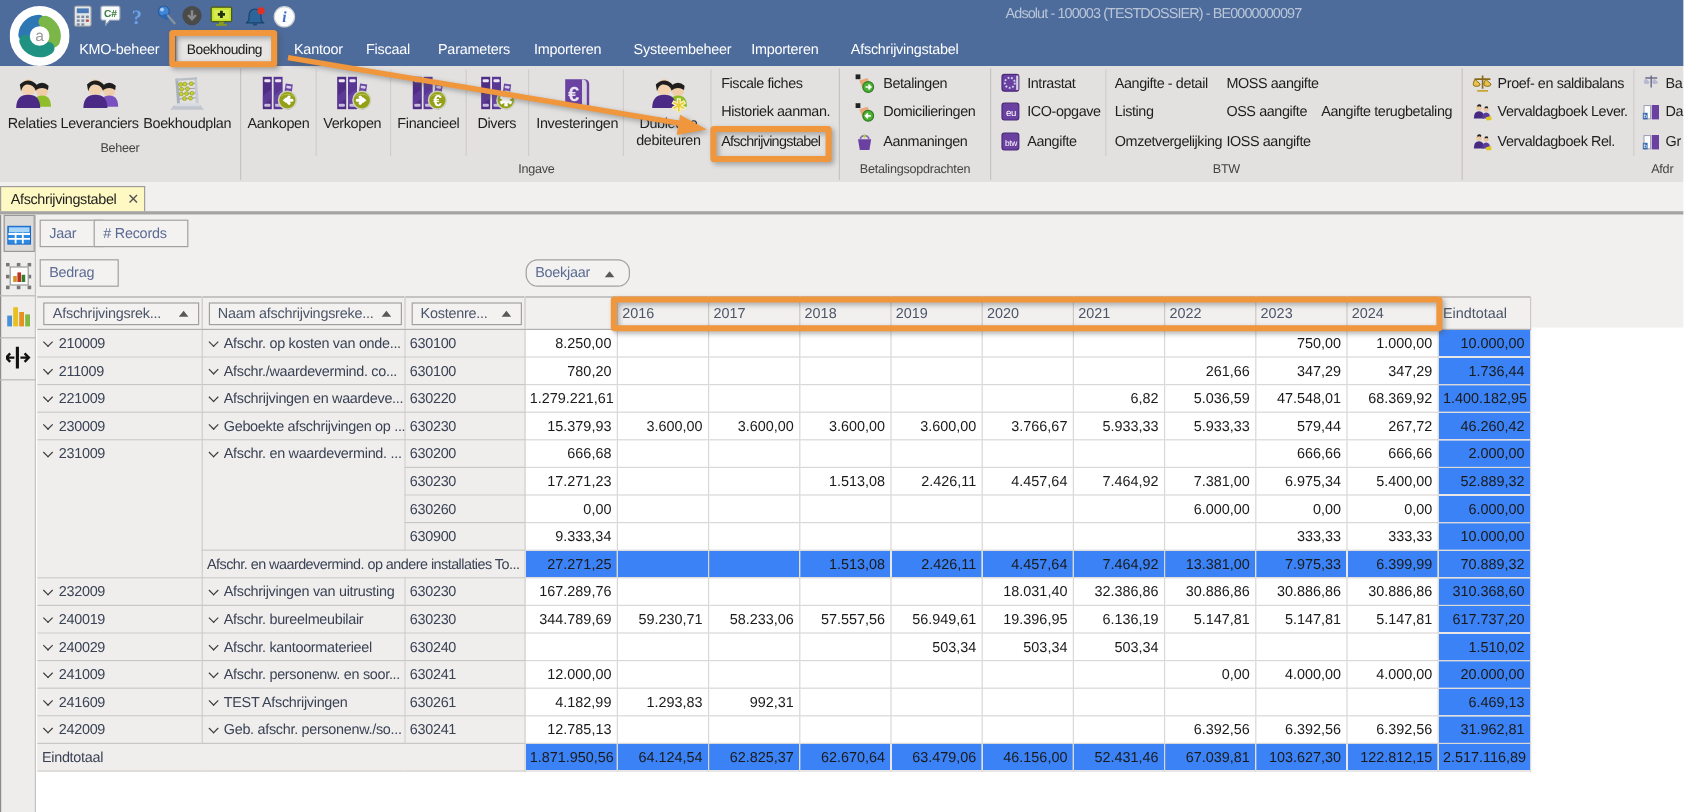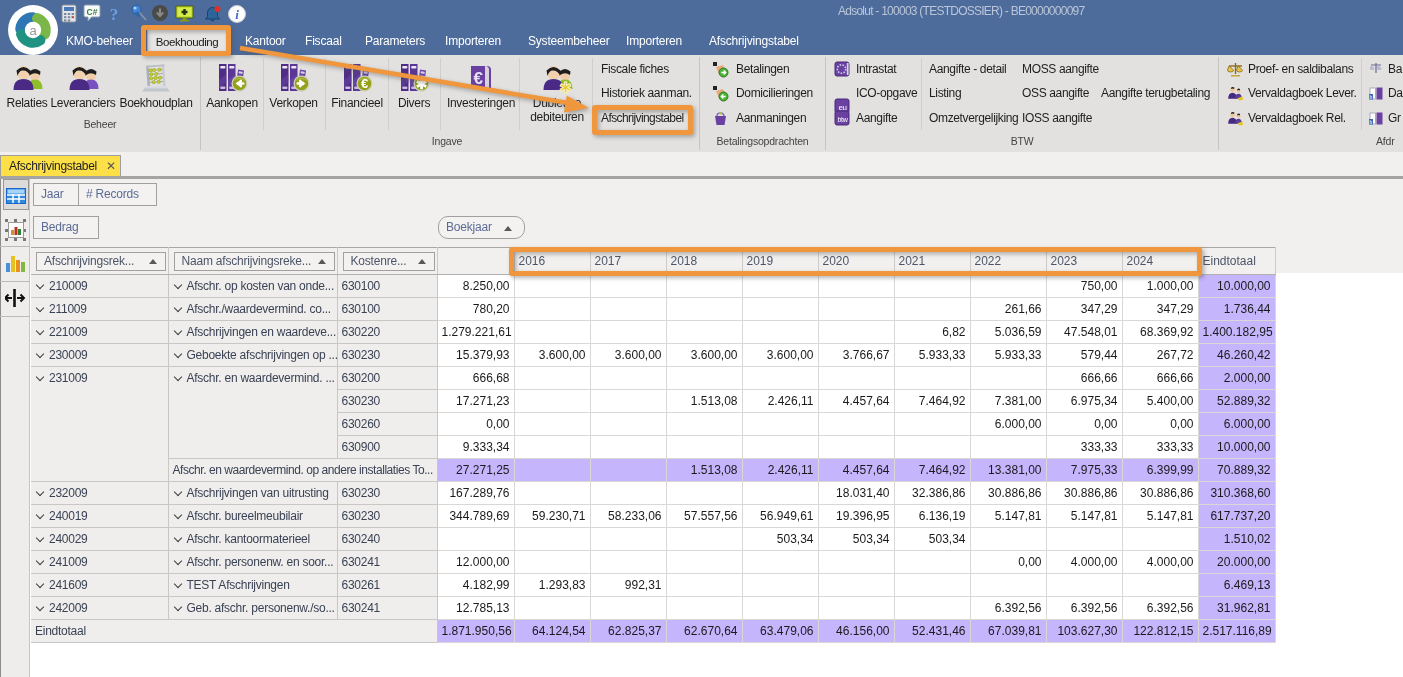--- a/index.html
+++ b/index.html
@@ -13,35 +13,35 @@
 
 #ribbon{left:0;top:55px;width:1403px;height:97px;background:#e2e1e0;}
 .sep{top:2px;width:1px;height:93px;background:#c6c4c2;}
 .sepS{top:3px;width:1px;height:72px;background:#d0cecc;}
 .bigbtn{top:4px;text-align:center;font-size:12px;color:#1e1e1e;letter-spacing:-0.3px;}
 .bigbtn .ic{margin:3px auto 2px auto;width:32px;height:32px;}
 .grplbl{top:80px;height:15px;font-size:10.5px;color:#444;text-align:center;letter-spacing:-0.2px;}
 .smallrow{height:16px;font-size:12px;color:#1e1e1e;line-height:16px;white-space:nowrap;letter-spacing:-0.35px;}
 
 #tabstrip{left:0;top:152px;width:1403px;height:24px;background:#f1f0ef;}
-#doctab{left:0px;top:155px;width:121px;height:21px;background:#fde047;border:1px solid #a09e9c;border-bottom:none;font-size:12px;letter-spacing:-0.3px;color:#222;line-height:20px;}
+#doctab{left:0px;top:155px;width:121px;height:21px;background:#fef9c3;border:1px solid #a09e9c;border-bottom:none;font-size:12px;letter-spacing:-0.3px;color:#222;line-height:20px;}
 #stripline{left:0;top:176px;width:1403px;height:3px;background:#a6a4a2;}
 
 #pivotbg{left:0;top:179px;width:1403px;height:498px;background:#fff;}
 #pivotgray{left:0;top:179px;width:1403px;height:94px;background:#f1f0ef;}
 #sidebar{left:0;top:179px;width:30px;height:498px;background:#eeedec;border-right:1px solid #c6c4c2;}
 .chip{background:#f3f2f1;border:1px solid #a2a09e;font-size:12px;color:#5c6b94;padding-left:7px;line-height:21px;white-space:nowrap;letter-spacing:-0.2px;}
 .sortup{display:inline-block;width:0;height:0;border-left:4px solid transparent;border-right:4px solid transparent;border-bottom:5px solid #5a5856;margin-left:8px;}
 
 table#grid{position:absolute;left:31px;top:247px;width:1244px;border-collapse:collapse;table-layout:fixed;font-size:12px;border-top:1px solid #a9a7a5;}
 #grid td{padding:0 4px;height:23px;overflow:hidden;white-space:nowrap;}
 #grid .hd{background:#f1f0ef;border-right:1px solid #ccc9c7;border-bottom:1px solid #b3b1af;color:#4c5568;height:26px;}
 #grid .rh{background:#efeeed;border-right:1px solid #c9c7c5;border-bottom:1px solid #c9c7c5;color:#3a4254;letter-spacing:-0.25px;}
 #grid .dc{background:#fff;border-right:1px solid #dad8d6;border-bottom:1px solid #dad8d6;text-align:right;color:#1a1a1a;}
-#grid .gc{background:#c4b5fd;}
+#grid .gc{background:#3b82f6;}
 .chev{display:inline-block;width:6px;height:6px;border-right:1.7px solid #3c3c3c;border-bottom:1.7px solid #3c3c3c;transform:rotate(45deg);margin:0 6px 3px 2px;vertical-align:middle;}
 
 .obox{border:4px solid #f0963c;border-radius:3px;filter:drop-shadow(2px 2px 2px rgba(80,80,80,0.45));}
 </style></head>
 <body>
 <div class="abs" id="topbar"></div>
 <div class="abs" id="title">Adsolut - 100003 (TESTDOSSIER) - BE0000000097</div>
 <div class="abs" id="acttab">Boekhouding</div>
 <div class="abs menuitem" style="left:66px;">KMO-beheer</div>
 <div class="abs menuitem" style="left:245px;">Kantoor</div>
@@ -284,21 +284,21 @@
       <path d="M5 6 a3.5 3 0 0 1 7 0" stroke="#8a68b8" stroke-width="1.5" fill="none"></path>
       <circle cx="8.5" cy="3.5" r="1.2" fill="#b2cf3a"></circle>
     </svg></div>
 <div class="abs smallrow" style="left:736px;top:110px;">Aanmaningen</div>
 <div class="abs smallrow" style="left:834px;top:61px;"><svg width="17" height="17" viewBox="0 0 17 17" style="vertical-align:-4px;">
       <rect x="1" y="1" width="14" height="14" rx="2" fill="#6a41a1" stroke="#4a2a78"></rect>
       <rect x="12.8" y="2" width="1.8" height="12" fill="#d8d4e2"></rect>
       <circle cx="7.5" cy="8" r="4.2" fill="none" stroke="#cbd4ee" stroke-width="1.6" stroke-dasharray="1.5 1.4"></circle>
     </svg></div>
 <div class="abs smallrow" style="left:856px;top:61px;">Intrastat</div>
-<div class="abs smallrow" style="left:834px;top:98px;"><svg width="17" height="17" viewBox="0 0 17 17" style="vertical-align:-4px;">
+<div class="abs smallrow" style="left:834px;top:85px;"><svg width="17" height="17" viewBox="0 0 17 17" style="vertical-align:-4px;">
       <rect x="1" y="1" width="14" height="14" rx="2" fill="#6a41a1" stroke="#4a2a78"></rect>
       <text x="8.5" y="12" font-size="8" fill="#fff" text-anchor="middle" font-family="Liberation Sans">eu</text>
     </svg></div>
 <div class="abs smallrow" style="left:856px;top:85px;">ICO-opgave</div>
 <div class="abs smallrow" style="left:834px;top:110px;"><svg width="17" height="17" viewBox="0 0 17 17" style="vertical-align:-4px;">
       <rect x="1" y="1" width="14" height="14" rx="2" fill="#6a41a1" stroke="#4a2a78"></rect>
       <text x="8.5" y="12" font-size="7" fill="#fff" text-anchor="middle" font-family="Liberation Sans">btw</text>
     </svg></div>
 <div class="abs smallrow" style="left:856px;top:110px;">Aangifte</div>
 <div class="abs smallrow" style="left:929px;top:61px;">Aangifte - detail</div>

